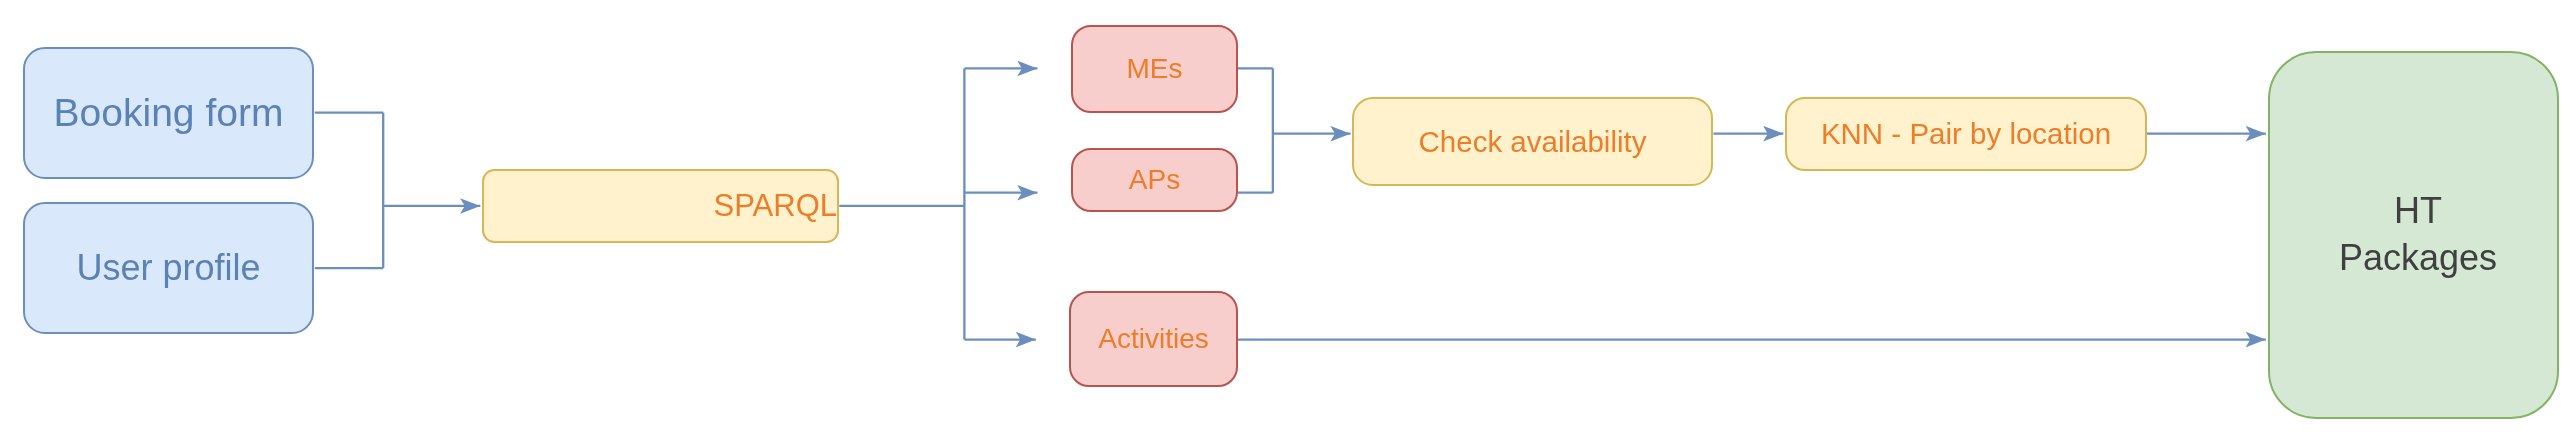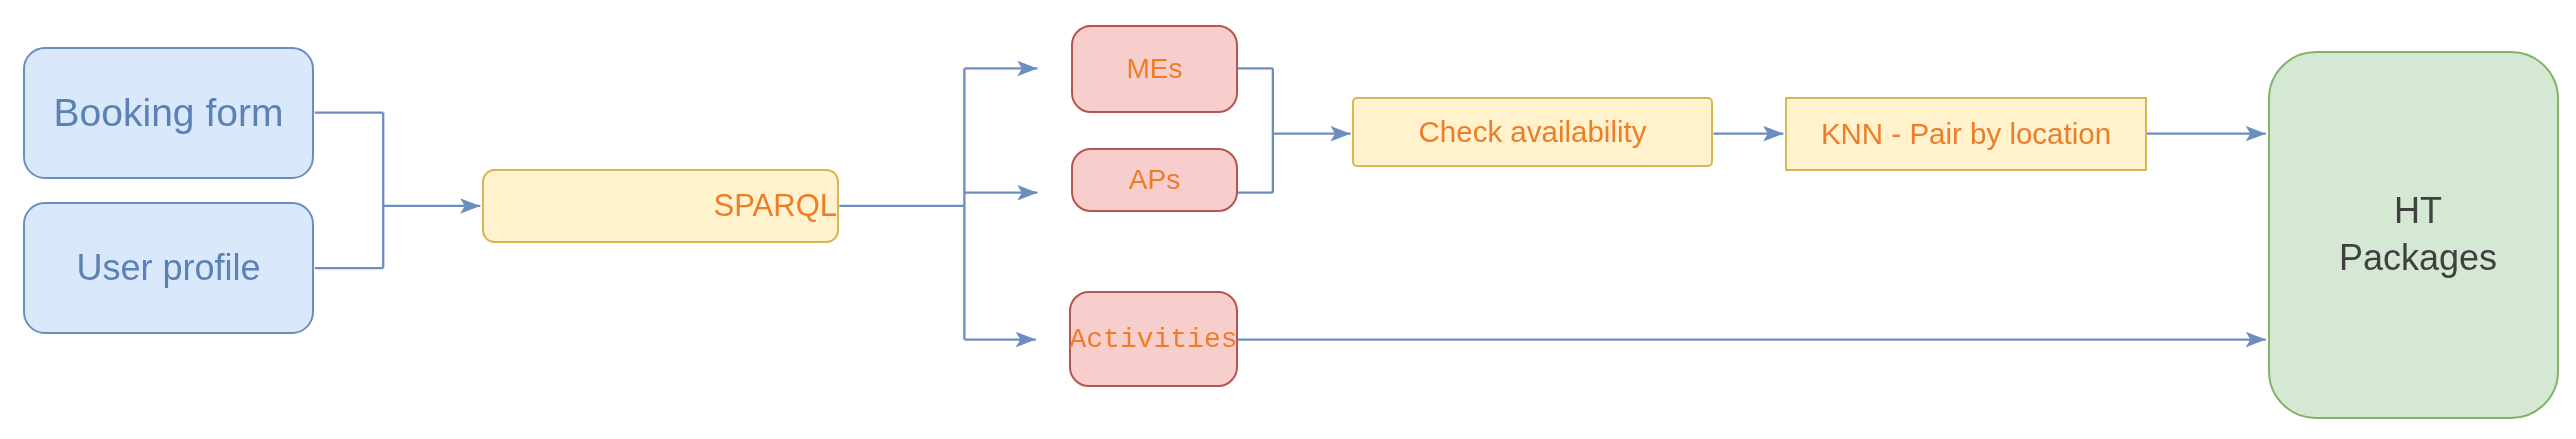--- a/index.html
+++ b/index.html
@@ -36,23 +36,23 @@
   .c-blue   { background: #DAE8FC; border-color: #6C8EBF; color: #5A82B5; }
   .c-yellow { background: #FFF2CC; border-color: #D6B656; color: #ED7D28; }
   .c-red    { background: #F8CECC; border-color: #B85450; color: #ED7D28; margin-left: 32px; }
   .c-green  { background: #D5E8D4; border-color: #82B366; color: #404040; padding-left: 9px; }
 
   #n-booking    { left: 23px;   top: 47px;  width: 291px; height: 132px; border-radius: 22px; font-size: 39px; }
   #n-user       { left: 23px;   top: 202px; width: 291px; height: 132px; border-radius: 22px; font-size: 36px; }
   #n-sparql     { left: 482px;  top: 169px; width: 357px; height: 74px;  border-radius: 12.4px; font-size: 31px; justify-content: flex-end; }
   #n-mes        { left: 1039px; top: 25px;  width: 167px; height: 88px; border-radius: 20px; font-size: 28px; }
   #n-aps        { left: 1039px; top: 148px; width: 167px; height: 64px; border-radius: 20px; font-size: 28px; }
-  #n-activities { left: 1037px; top: 291px; width: 169px; height: 96px; border-radius: 20px; font-size: 28px; font-family: Liberation Mono, monospace; }
-  #n-check      { left: 1352px; top: 97px; width: 361px; height: 70px;  border-radius: 5px; font-size: 29.5px; }
-  #n-knn        { left: 1785px; top: 97px; width: 362px; height: 74px;  border-radius: 1px; font-size: 29.5px; }
+  #n-activities { left: 1037px; top: 291px; width: 169px; height: 96px; border-radius: 20px; font-size: 28px; }
+  #n-check      { left: 1352px; top: 97px; width: 361px; height: 89px;  border-radius: 21px; font-size: 29.5px; }
+  #n-knn        { left: 1785px; top: 97px; width: 362px; height: 74px;  border-radius: 20px; font-size: 29.5px; }
   #n-ht         { left: 2268px; top: 51px;  width: 291px; height: 368px; border-radius: 48px; font-size: 36px; line-height: 1.3; }
 
   .edge {
     fill: none;
     stroke: #6C8EBF;
     stroke-width: 3;
   }
 </style>
 </head>
 <body>

